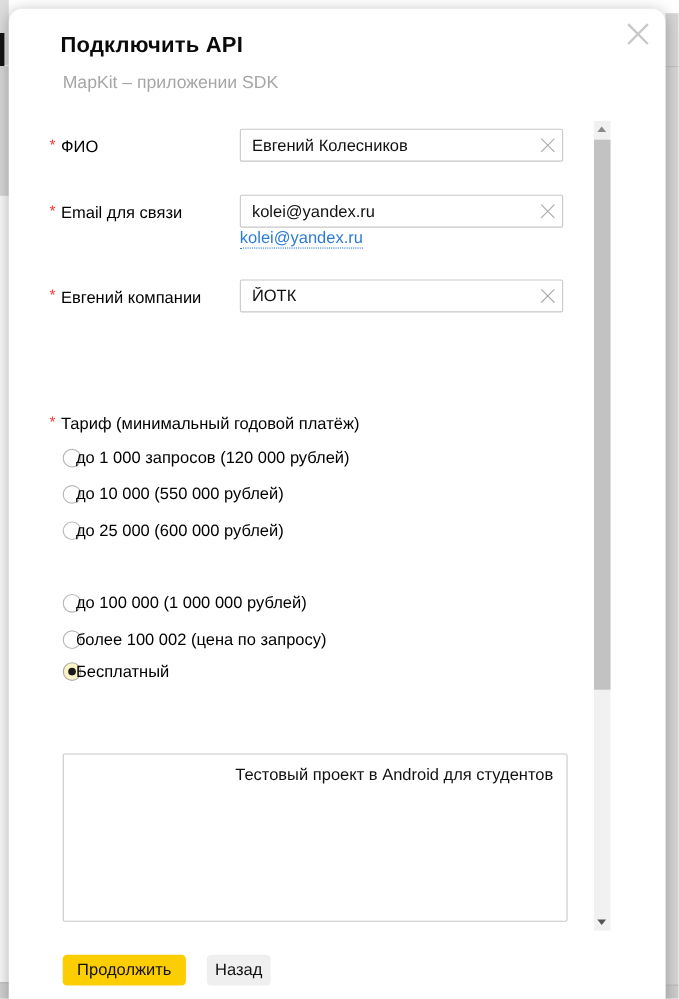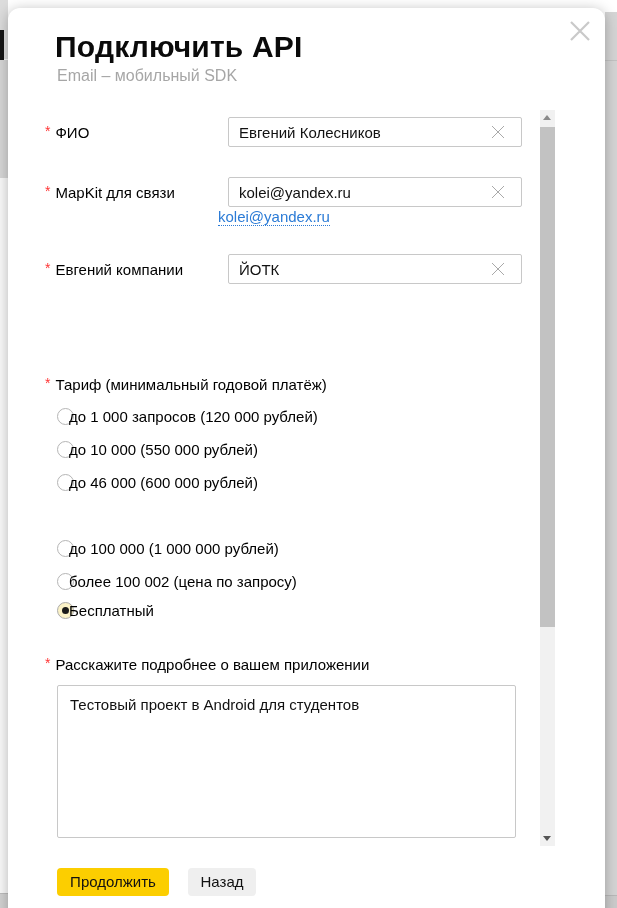--- a/index.html
+++ b/index.html
@@ -15,29 +15,29 @@
   .bgR { position:absolute; left:605px; top:0; width:12px; height:908px; background:#ffffff; }
   .bgR .g1 { position:absolute; left:0; top:12px; width:12px; height:48px; background:#d5d5d5; }
   .bgR .g2 { position:absolute; left:0; top:60px; width:12px; height:835px; background:#d5d5d5; border-top:1px solid #c3c3c3; }
   .bgR .g3 { position:absolute; left:0; top:895px; width:12px; height:13px; background:#cccccc; border-top:1px solid #b9b9b9; }
 
   
   .modal { position:absolute; left:8px; top:8px; width:597px; height:930px; background:#fff;
            border-radius:12px 12px 0 0; box-shadow:0 2px 14px rgba(0,0,0,.28); }
 
   .close { position:absolute; left:558px; top:9px; width:28px; height:28px; cursor:pointer; }
-  .title { position:absolute; left:47px; top:22px; font-size:30px; font-weight:bold; letter-spacing:.2px; color:#0a0a0a; }
+  .title { position:absolute; left:47px; top:22px; font-size:20px; font-weight:bold; letter-spacing:.2px; color:#0a0a0a; }
   .subtitle { position:absolute; left:49px; top:59px; font-size:16px; color:#a6a6a6; }
 
   .frow { position:absolute; left:0; width:597px; height:30px; }
   .flabel { position:absolute; left:37px; top:6px; font-size:15px; color:#000; white-space:nowrap; }
   .req { color:#f33; margin-right:5px; font-size:14px; vertical-align:2px; }
   .fwrap { position:absolute; left:210px; top:0; width:294px; height:30px; }
   .tin { width:294px; height:30px; border:1px solid #c8c8c8; border-radius:2px; background:#fff;
-         font-family:"Liberation Sans", sans-serif; font-size:15px; color:#111; padding:0 30px 0 10px; outline:none;margin-left:10px; }
+         font-family:"Liberation Sans", sans-serif; font-size:15px; color:#111; padding:0 30px 0 10px; outline:none; }
   .clear { position:absolute; right:6px; top:7px; width:16px; height:16px; cursor:pointer; }
 
   .mail-link { position:absolute; left:210px; top:200px; font-size:15px; color:#2b7bd6;
                border-bottom:1px dotted #2b7bd6; cursor:pointer; text-decoration:none; }
 
   .blob1 { position:absolute; left:12px; top:7px; width:150px; height:15px; background:#9a9a9a;
            border-radius:4px; filter:blur(4px); pointer-events:none; }
   .blob2 { position:absolute; left:4px; top:27px; width:210px; height:13px; background:#c9c9c9;
            border-radius:6px; filter:blur(5px); pointer-events:none; }
 
@@ -46,26 +46,26 @@
   .rrow { position:absolute; left:0; width:520px; height:20px; display:flex; align-items:center; cursor:pointer; }
   .rdot { position:absolute; left:49px; top:1px; width:17px; height:17px; border:1px solid #b5b5b5;
           border-radius:50%; background:#fff; }
   .rrow.checked .rdot { background:#fbf2c7; border-color:#ababab; }
   .rrow.checked .rdot::after { content:""; position:absolute; left:4px; top:4px; width:7px; height:7px;
           border-radius:50%; background:#1a1a1a; }
   .rlabel { position:absolute; left:61px; top:1px; font-size:15px; color:#000; white-space:nowrap; }
 
   .tarea { position:absolute; left:49px; top:677px; width:459px; height:153px; border:1px solid #c8c8c8;
            border-radius:2px; resize:none; outline:none; font-family:"Liberation Sans", sans-serif;
-           font-size:15px; color:#111; padding:9px 12px; line-height:20px; }
+           font-size:15px; color:#111; padding:9px 12px; line-height:20px;text-align:right; }
 
   .btn { position:absolute; top:860px; height:28px; border:none; border-radius:4px;
          font-family:"Liberation Sans", sans-serif; font-size:15px; color:#111; cursor:pointer; line-height:28px; }
   .btn-continue { left:49px; width:112px; background:#fcce00; }
-  .btn-back { left:180px; width:68px; background:#efefef; }
+  .btn-back { left:180px; width:58px; background:#efefef; }
 
   
   .sbar { position:absolute; left:532px; top:102px; width:15px; height:736px; background:#f1f1f1; }
   .sarrow { position:absolute; left:0; width:15px; height:15px; cursor:pointer; }
   .sarrow.up { top:0; }
   .sarrow.down { bottom:0; }
   .sarrow.up::after { content:""; position:absolute; left:3px; top:5px; border-left:4px solid transparent;
          border-right:4px solid transparent; border-bottom:5px solid #8a8a8a; }
   .sarrow.down::after { content:""; position:absolute; left:3px; top:5px; border-left:4px solid transparent;
          border-right:4px solid transparent; border-top:5px solid #555; }
@@ -88,34 +88,34 @@
 
 <div class="modal">
 
   <div class="close">
     <svg width="28" height="28" viewBox="0 0 28 28">
         <path d="M5 5 L23 23 M23 5 L5 23" stroke="#c9c9c9" stroke-width="2.2" fill="none"></path>
       </svg>
   </div>
 
   <div class="title">Подключить API</div>
-  <div class="subtitle">Email – мобильный SDK</div>
+  <div class="subtitle">MapKit – приложении SDK</div>
 
   <div class="frow" style="top:109px">
     <div class="flabel"><span class="req">*</span><span>ФИО</span></div>
     <div class="fwrap">
       <input class="tin" type="text" value="Евгений Колесников" style="">
       <span class="clear"><svg width="16" height="16" viewBox="0 0 16 16">
             <path d="M2 2 L14 14 M14 2 L2 14" stroke="#a9a9a9" stroke-width="1" fill="none"></path>
           </svg></span>
     </div>
   </div>
 
   <div class="frow" style="top:169px">
-    <div class="flabel"><span class="req">*</span><span>MapKit для связи</span></div>
+    <div class="flabel"><span class="req">*</span><span>Email для связи</span></div>
     <div class="fwrap">
       <input class="tin" type="text" value="kolei@yandex.ru" style="">
       <span class="clear"><svg width="16" height="16" viewBox="0 0 16 16">
             <path d="M2 2 L14 14 M14 2 L2 14" stroke="#a9a9a9" stroke-width="1" fill="none"></path>
           </svg></span>
     </div>
   </div>
   <a class="mail-link">kolei@yandex.ru</a>
 
   <div class="frow" style="top:246px">
@@ -134,36 +134,35 @@
   <div class="rrow" style="top:399px">
     <span class="rdot"></span>
     <span class="rlabel">до 1 000 запросов (120 000 рублей)</span>
   </div>
   <div class="rrow" style="top:432px">
     <span class="rdot"></span>
     <span class="rlabel">до 10 000 (550 000 рублей)</span>
   </div>
   <div class="rrow" style="top:465px">
     <span class="rdot"></span>
-    <span class="rlabel">до 46 000 (600 000 рублей)</span>
+    <span class="rlabel">до 25 000 (600 000 рублей)</span>
   </div>
   <div class="rrow" style="top:531px">
     <span class="rdot"></span>
     <span class="rlabel">до 100 000 (1 000 000 рублей)</span>
   </div>
   <div class="rrow" style="top:564px">
     <span class="rdot"></span>
     <span class="rlabel">более 100 002 (цена по запросу)</span>
   </div>
   <div class="rrow checked" style="top:593px">
     <span class="rdot"></span>
     <span class="rlabel">Бесплатный</span>
   </div>
 
-  <div class="sect-label" style="top:647px"><span class="req">*</span><span>Расскажите подробнее о вашем приложении</span></div>
   <textarea class="tarea" style="">Тестовый проект в Android для студентов</textarea>
 
   <button class="btn btn-continue">Продолжить</button>
   <button class="btn btn-back">Назад</button>
 
   <div class="sbar">
     <div class="sarrow up"></div>
     <div class="sthumb"></div>
     <div class="sarrow down"></div>
   </div>

